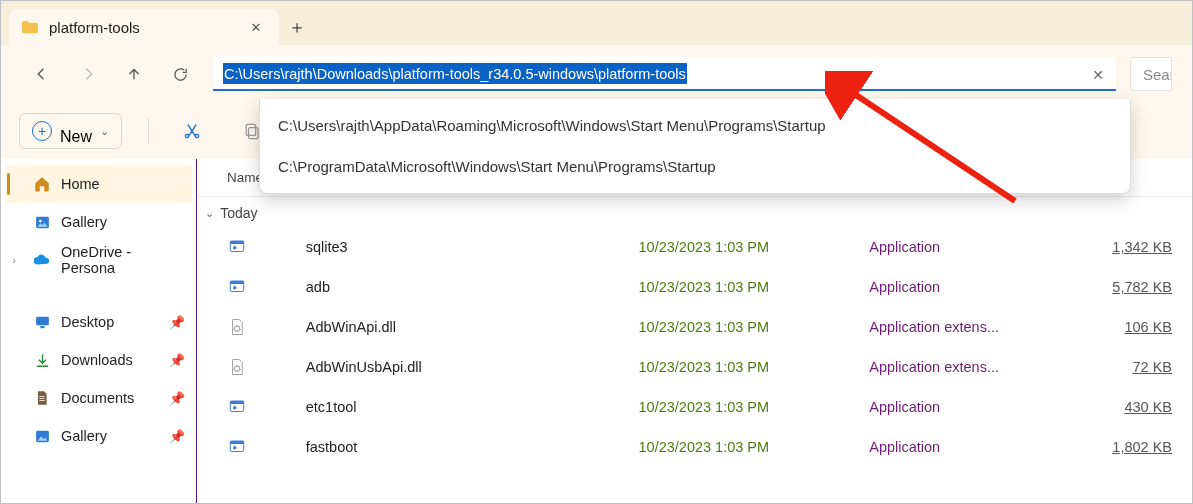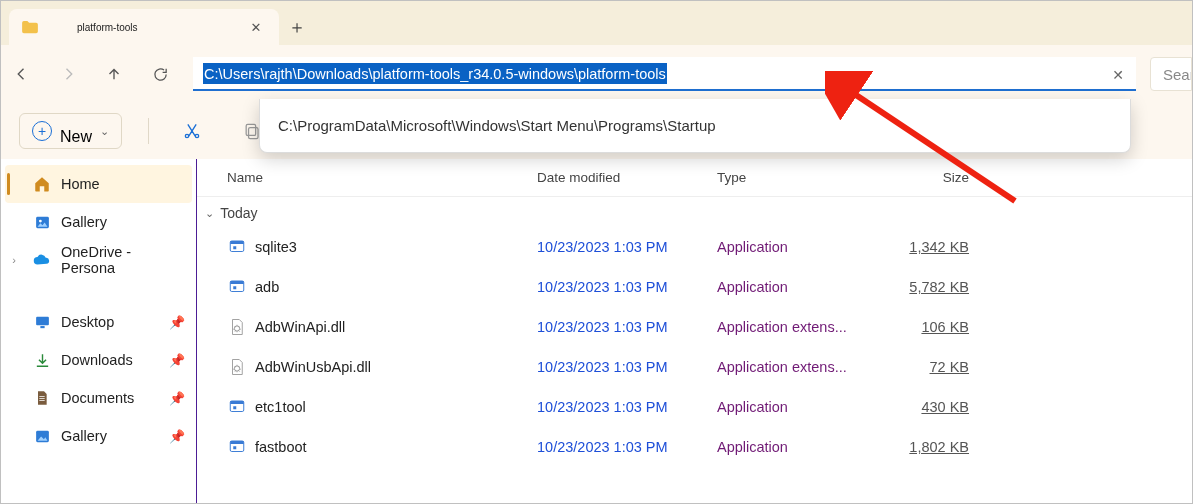--- a/index.html
+++ b/index.html
@@ -2,26 +2,26 @@
 <html><head>
 <meta charset="utf-8">
 <style>
   * { box-sizing: border-box; margin: 0; padding: 0; font-family: "Segoe UI", Arial, sans-serif; }
   body { width: 1193px; height: 504px; background: #f5eedb; overflow: hidden; border: 1px solid #c0c0c0; position: relative; }
 
   
   .tab-bar { height: 44px; display: flex; align-items: flex-end; padding-left: 8px; padding-top: 6px; }
   .tab { background: #fdf7ef; border-radius: 8px 8px 0 0; height: 36px; display: flex; align-items: center; padding: 0 12px; min-width: 270px; position: relative; }
   .tab .folder-glyph { width: 18px; height: 14px; margin-right: 10px; }
-  .tab .title { font-size: 10px; color: #222; flex: 1; margin-left: 28px; }
+  .tab .title { font-size: 15px; color: #222; flex: 1; }
   .tab .close { color: #555; font-size: 13px; display:flex; align-items:center; justify-content:center; width:22px; height:22px; border-radius:4px; }
   .new-tab { width: 36px; height: 36px; display:flex; align-items:center; justify-content:center; color:#444; font-size:18px; }
 
   
-  .toolbar { background: #fdf7ef; height: 58px; display:flex; align-items:center; padding: 0 0; gap: 4px; }
+  .toolbar { background: #fdf7ef; height: 58px; display:flex; align-items:center; padding: 0 20px; gap: 4px; }
   .tool-btn { width: 42px; height: 38px; display:flex; align-items:center; justify-content:center; color:#555; border-radius:6px; }
   .tool-btn.disabled { color:#bbb; }
   .addr-wrap { flex:1; position:relative; margin-left:8px; margin-right:10px; }
   .addr-field { width:100%; height:34px; background:#fff; border:none; border-bottom:2px solid #1f6fd0; padding:0 34px 0 10px; font-size:14.5px; color:#000; }
   .addr-field::selection { background:#0a62c4; color:#fff; }
   .addr-sel { position:absolute; left:10px; top:6px; height:21px; background:#0a62c4; color:#fff; font-size:14.5px; padding:0 1px; display:flex; align-items:center; pointer-events:none;}
   .addr-clear { position:absolute; right:8px; top:8px; color:#666; font-size:14px; width:20px; height:20px; display:flex;align-items:center;justify-content:center; }
   .search-stub { width:42px; height:34px; background:#fff; border:1px solid #e8e2d4; border-radius:4px 0 0 4px; display:flex; align-items:center; padding-left:12px; font-size:15px; color:#888; overflow:hidden; }
 
   
@@ -44,23 +44,23 @@
   .side-item .pin { position:absolute; right:10px; color:#888; font-size:13px; }
   .side-group-gap { height:24px; }
   .ico { width:18px; height:18px; display:flex;align-items:center;justify-content:center; flex-shrink:0; }
 
   
   .main { flex:1; position:relative; }
   .headers { height:38px; display:flex; align-items:center; border-bottom:1px solid #eee; padding-left:30px; font-size:13.5px; color:#444; }
   .col-name{ width:310px; } .col-date{ width:180px;} .col-type{width:172px;} .col-size{width:100px; text-align:right; padding-right:20px;}
   .group-row { display:flex; align-items:center; padding:8px 0 6px 8px; font-size:14px; color:#444; gap:6px; }
   .group-row .gchev { color:#666; font-size:11px; }
-  .file-row { height:40px; display:flex; align-items:center; padding-left:30px; font-size:14.5px; color:#222; }
+  .file-row { height:40px; display:flex; align-items:center; padding-left:30px; font-size:14.5px; color:#222;justify-content:space-between; }
   .file-row .fico { width:20px; height:20px; margin-right:8px; display:flex;align-items:center;justify-content:center; }
-  .file-row .fn { width:282px; } .file-row .fd{width:180px;color:#1d4ed8;} .file-row .ft{width:172px;color:#701a75;} .file-row .fs{width:100px;color:#555;text-align:right;padding-right:20px;text-decoration:underline;}
+  .file-row .fn { width:282px; } .file-row .fd{width:180px;color:#4d7c0f;} .file-row .ft{width:172px;color:#701a75;} .file-row .fs{width:100px;color:#555;text-align:right;padding-right:20px;text-decoration:underline;}
 
   
   .suggest { position:absolute; left:258px; top:98px; width:872px; background:#fff; border:1px solid #dcdcdc; border-top:none; border-radius:0 0 8px 8px; box-shadow:0 6px 18px rgba(0,0,0,0.18); z-index:50; padding:6px 0; }
   .sug-item { padding:12px 18px; font-size:15px; color:#333; }
 
   
   .arrow-svg { position:absolute; left:824px; top:70px; z-index:60; pointer-events:none; }
 </style>
 </head>
 <body>
@@ -286,20 +286,21 @@
           <span class="fn">fastboot</span>
           <span class="fd">10/23/2023 1:03 PM</span>
           <span class="ft">Application</span>
           <span class="fs">1,802 KB</span>
         </div>
       </div>
   </div>
 </div>
 
 <div class="suggest">
+  <div class="sug-item">C:\Users\rajth\AppData\Roaming\Microsoft\Windows\Start Menu\Programs\Startup</div>
   <div class="sug-item">C:\ProgramData\Microsoft\Windows\Start Menu\Programs\Startup</div>
 </div>
 
 <svg class="arrow-svg" width="220" height="150" viewBox="0 0 220 150">
   <defs>
       <marker id="ah" markerWidth="12" markerHeight="12" refX="2" refY="5" orient="auto">
         <path d="M0 0L10 5L0 10z" fill="#e21"></path>
       </marker>
     </defs>
   <line x1="190" y1="130" x2="22" y2="18" stroke="#e21" stroke-width="6" marker-end="url(#ah)"></line>

